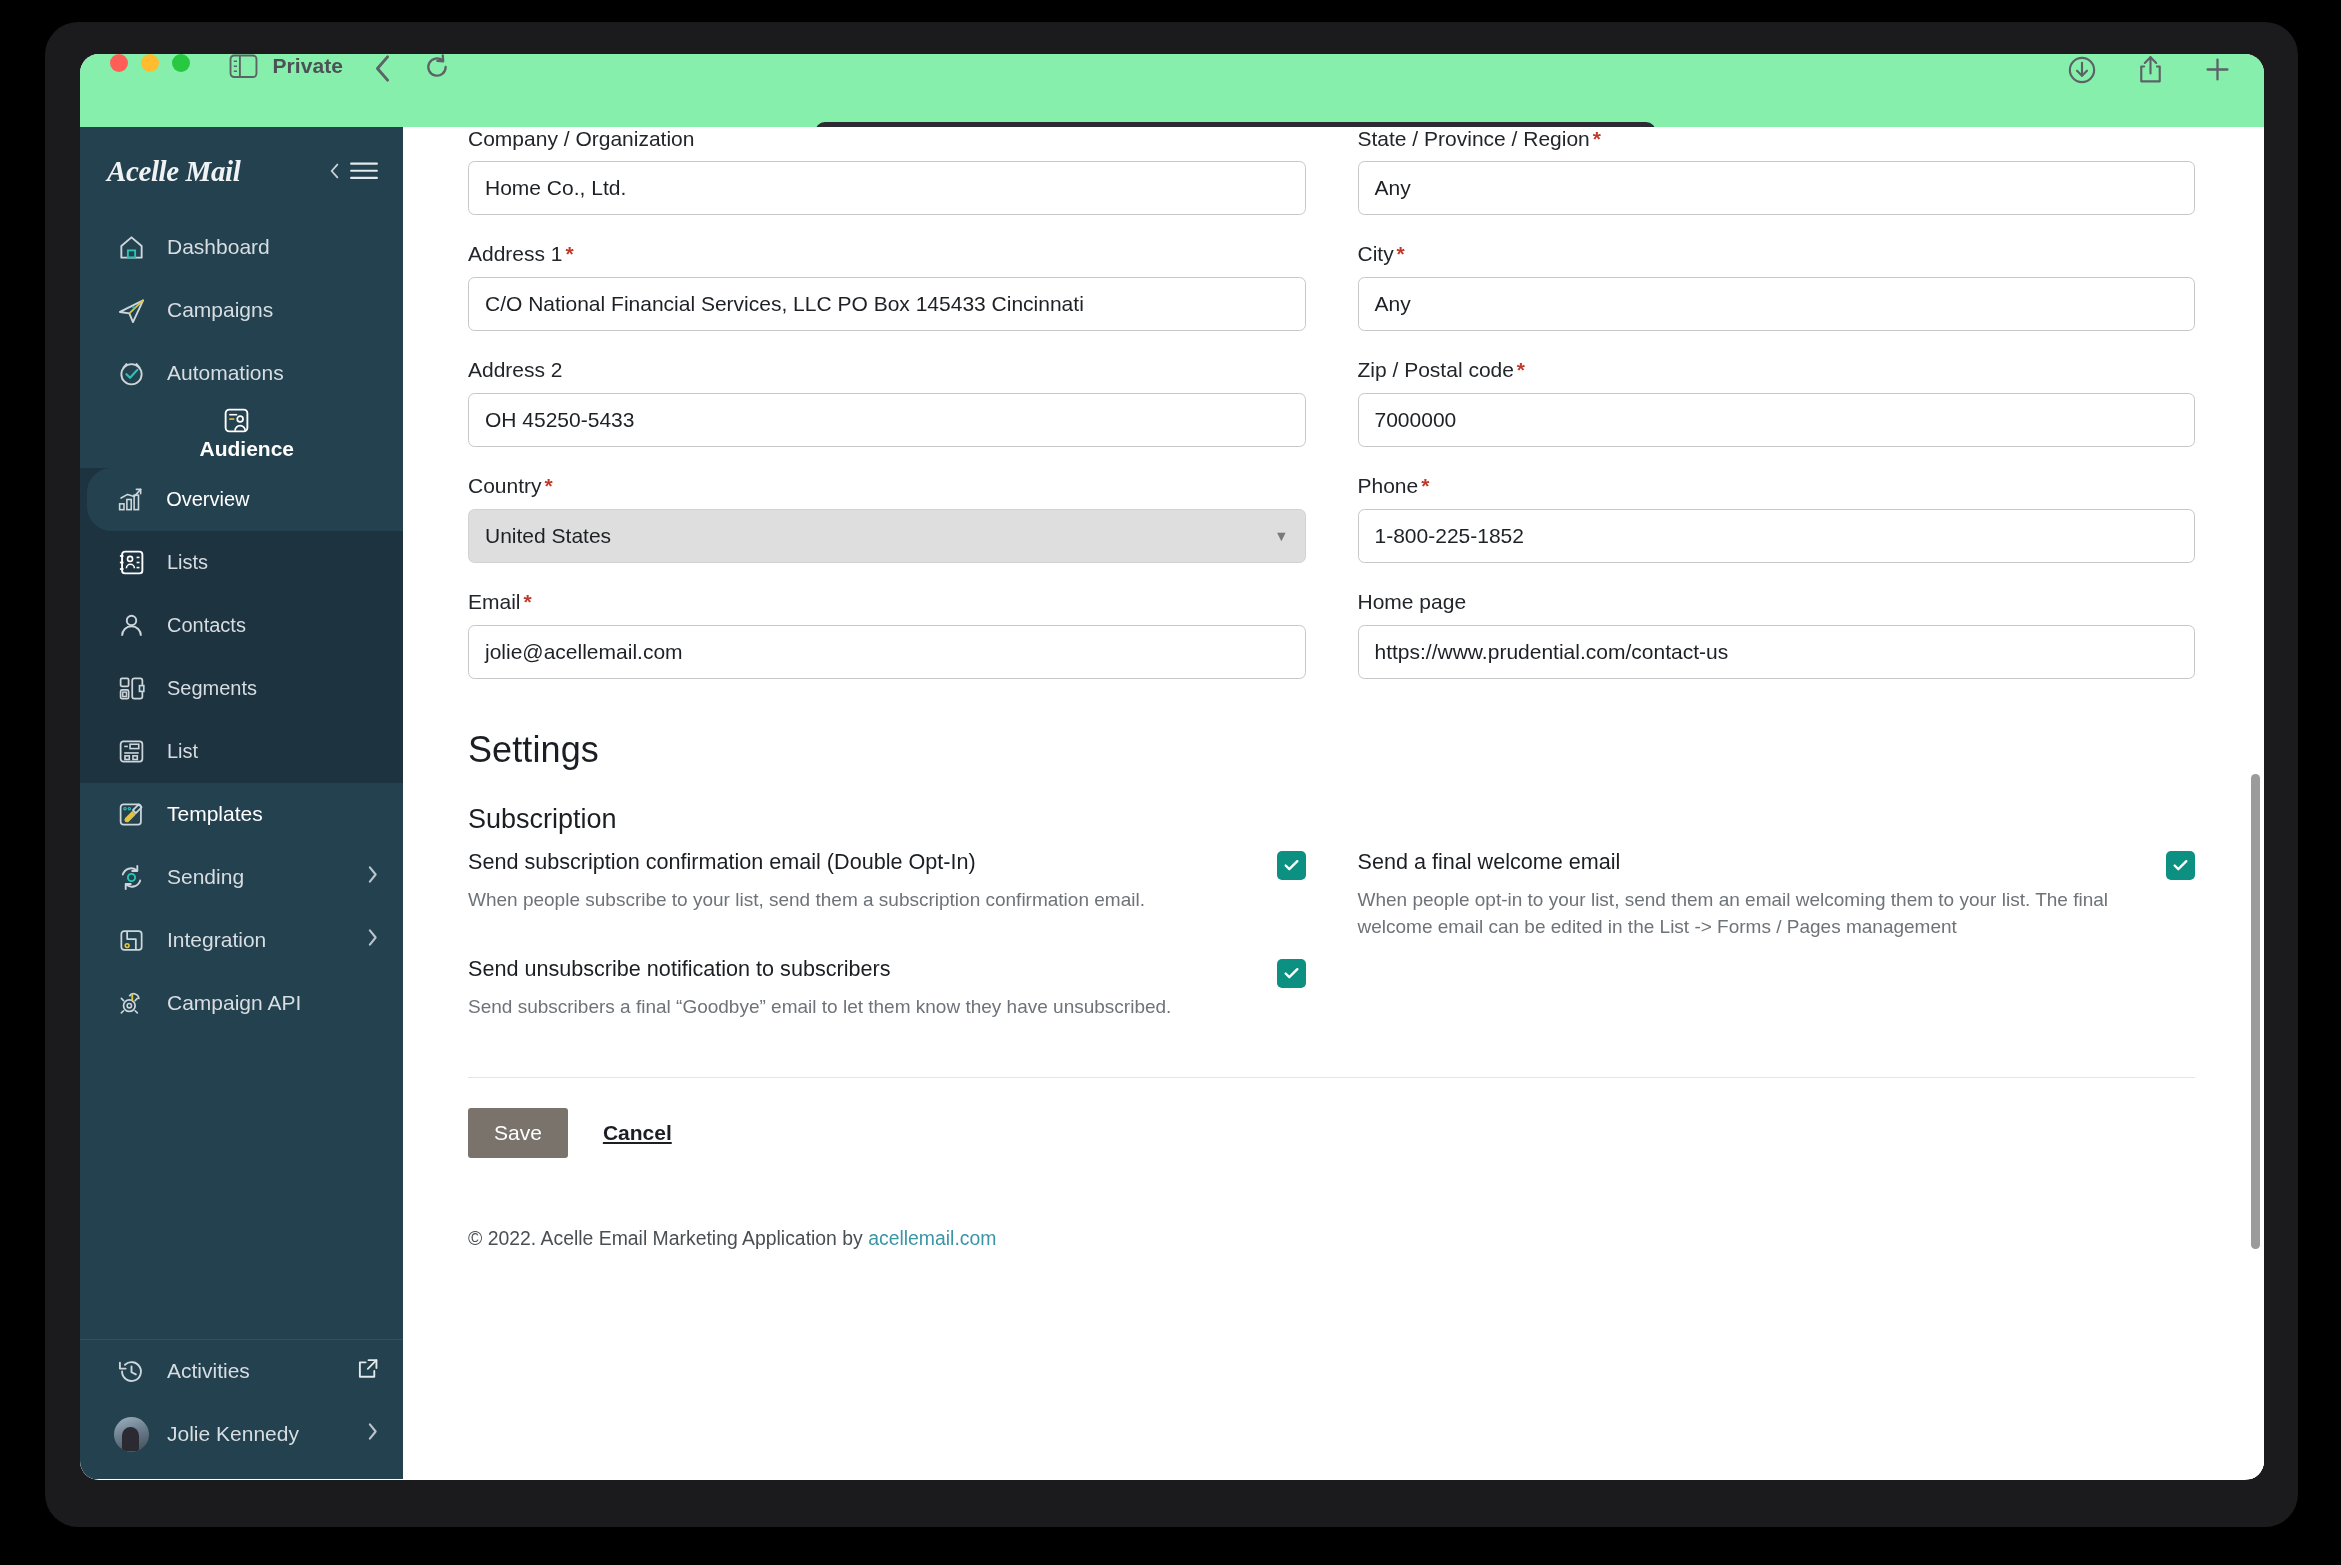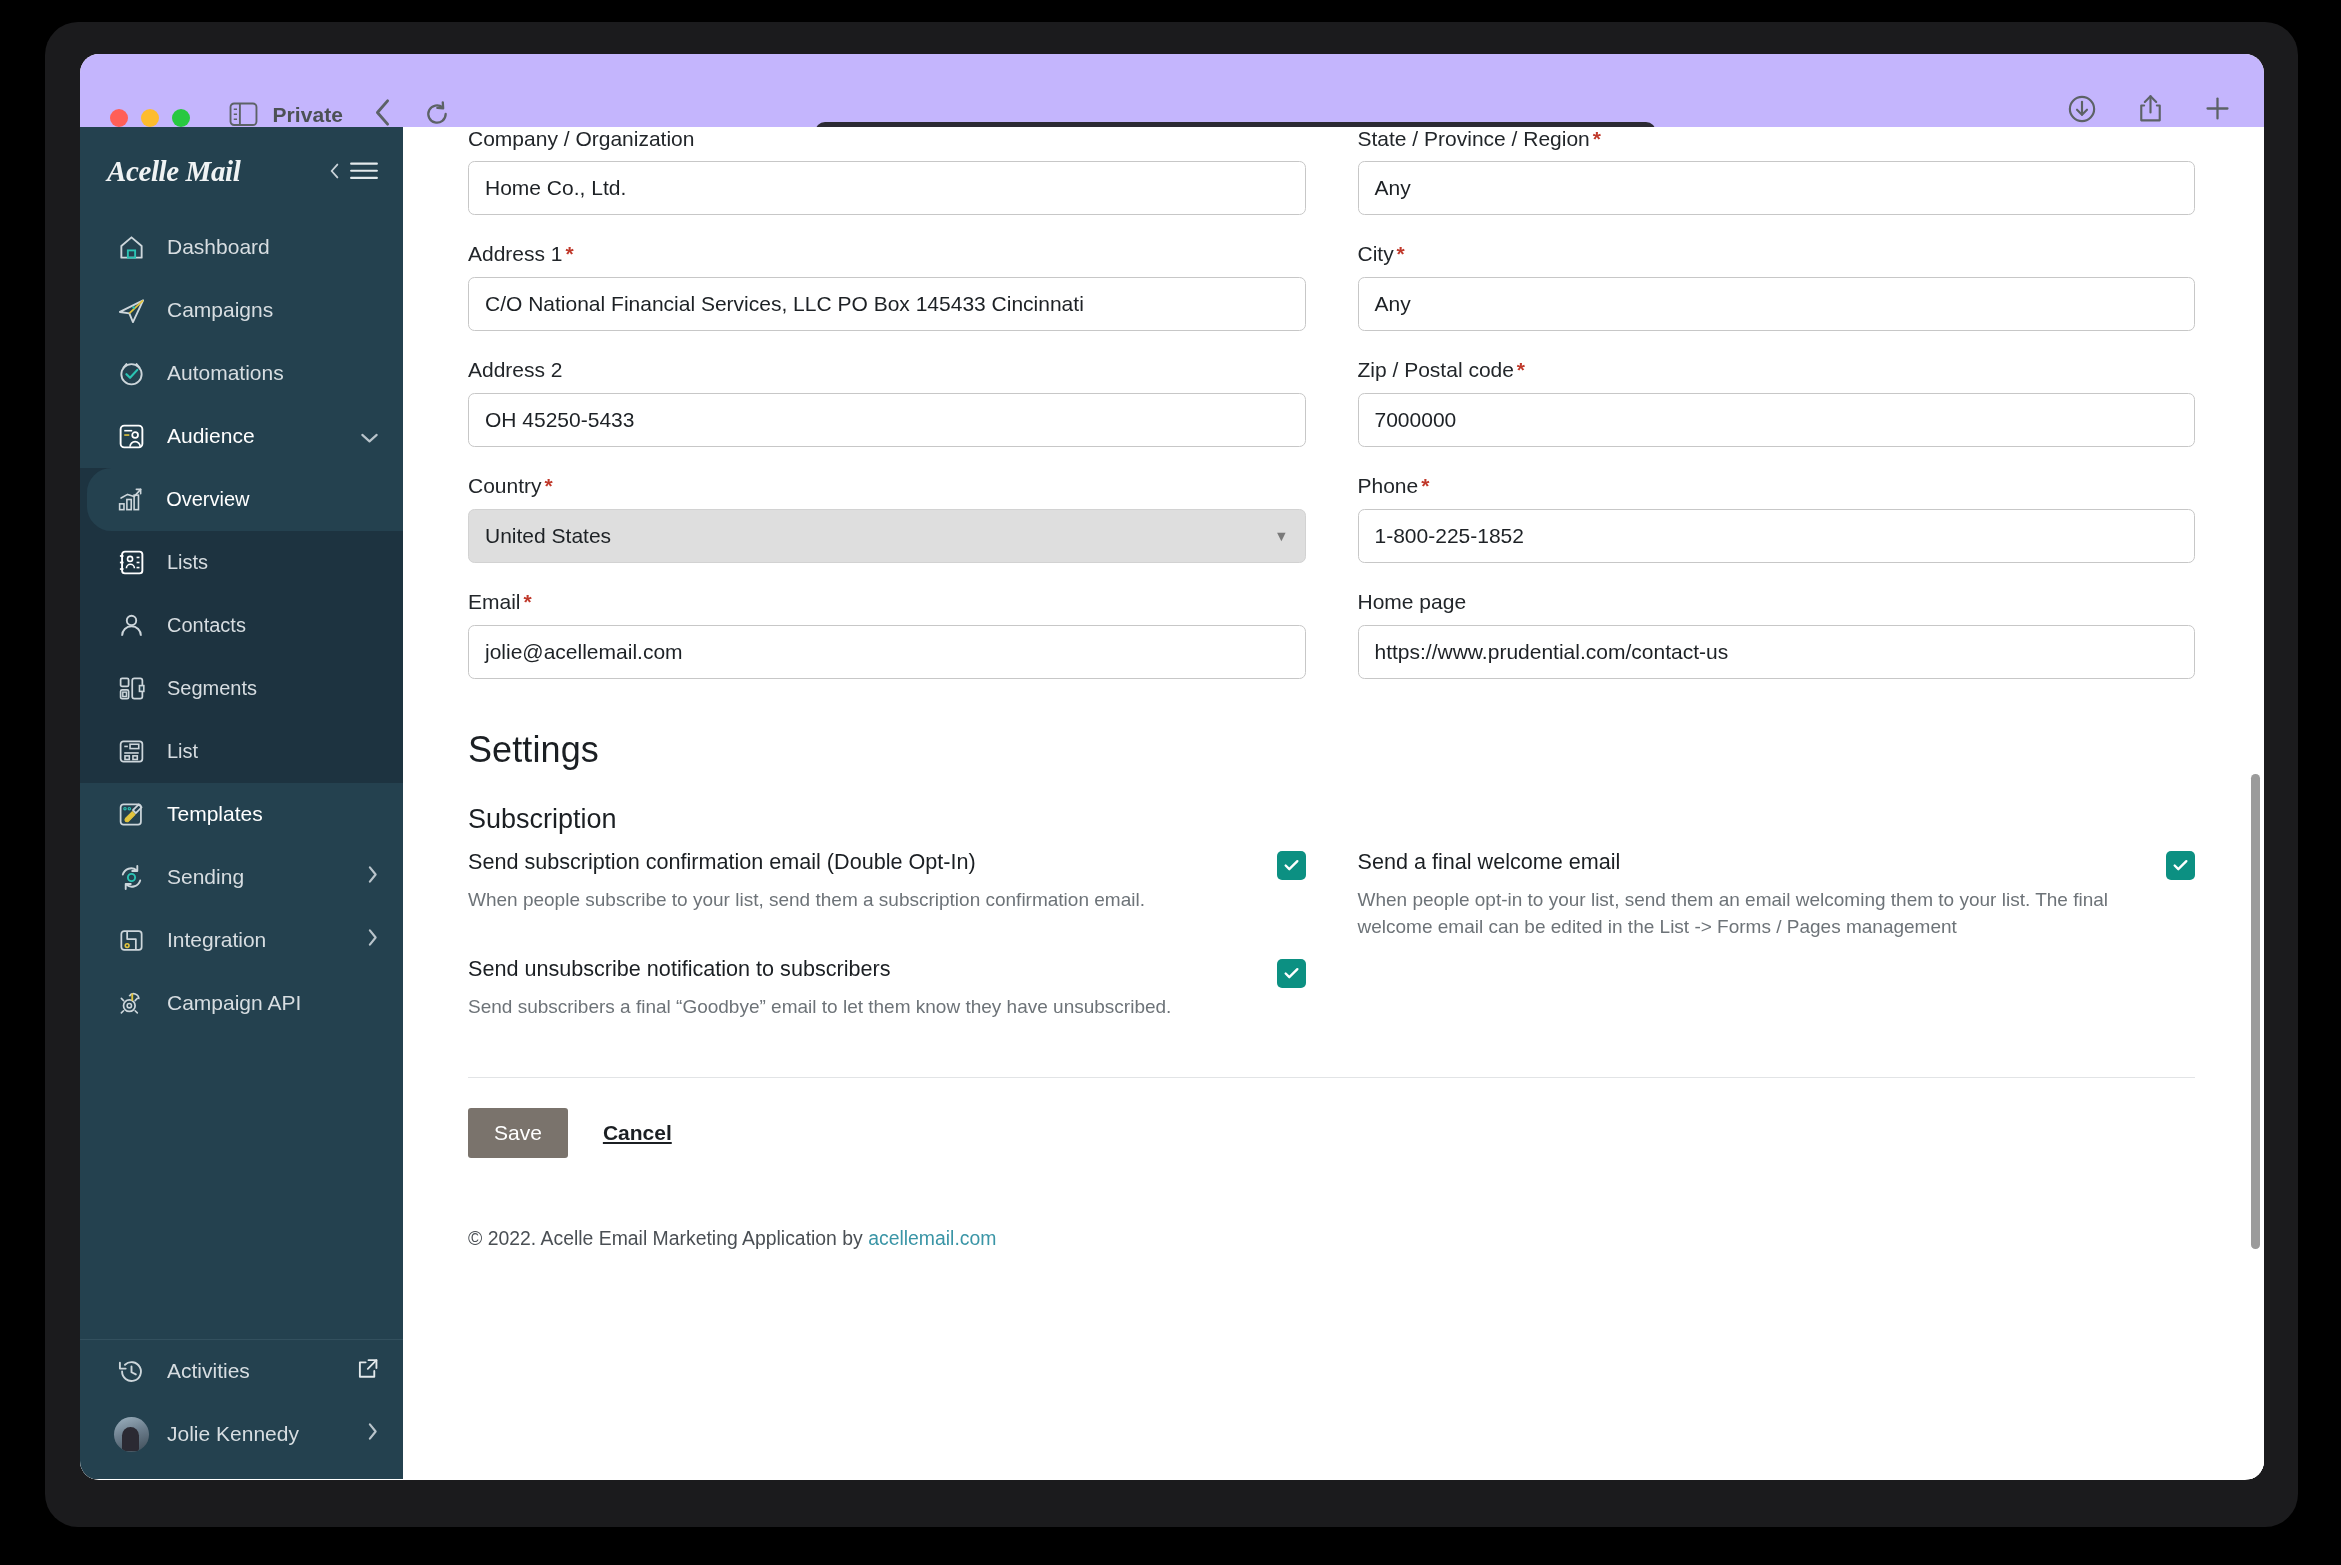--- a/index.html
+++ b/index.html
@@ -25,22 +25,22 @@
     width: 2184px; height: 1426px;
     border-radius: 19px;
     overflow: hidden;
     background: #ffffff;
   }
 
   
   .toolbar {
     position: absolute; left: 0; top: 0;
     width: 2184px; height: 73px;
-    background: #c4b5fd;
-    display: flex; align-items: flex-end;
+    background: #86efac;
+    display: flex; align-items: flex-start;
   }
   .traffic { display: flex; gap: 13px; margin-left: 30px; }
   .dot { width: 18px; height: 18px; border-radius: 50%; }
   .dot.red { background: #ff5f57; }
   .dot.yellow { background: #febc2e; }
   .dot.green { background: #28c840; }
 
   .tb-sidebar-icon { margin-left: 39px; display: flex; align-items: center; }
   .tb-private {
     margin-left: 14.4px; font-size: 21px; font-weight: 700;
@@ -103,21 +103,21 @@
     display: flex; align-items: center;
     height: 63px; padding-left: 35px; padding-right: 24.5px;
     color: #d7dde1; font-size: 21px; cursor: pointer;
     position: relative;
   }
   .nav-item .ico {
     width: 32px; flex: 0 0 32px; display: flex;
     align-items: center; justify-content: center; margin-right: 20px;
   }
   .nav-item .lbl { flex: 1; white-space: nowrap; }
-  .nav-item.active-parent { color: #ffffff; font-weight: 400; }
+  .nav-item.active-parent { color: #ffffff; font-weight: 700; flex-direction: column; }
   .nav-sub { background: #1d3340; }
   .nav-sub .nav-item { font-size: 20px; }
   .nav-sub .nav-item.current {
     background: #24414f;
     border-top-left-radius: 24.5px; border-bottom-left-radius: 24.5px;
     margin-left: 7.2px; padding-left: 27px;
     color: #ffffff;
   }
   .nav-item.current-main { color: #ffffff; }
 

